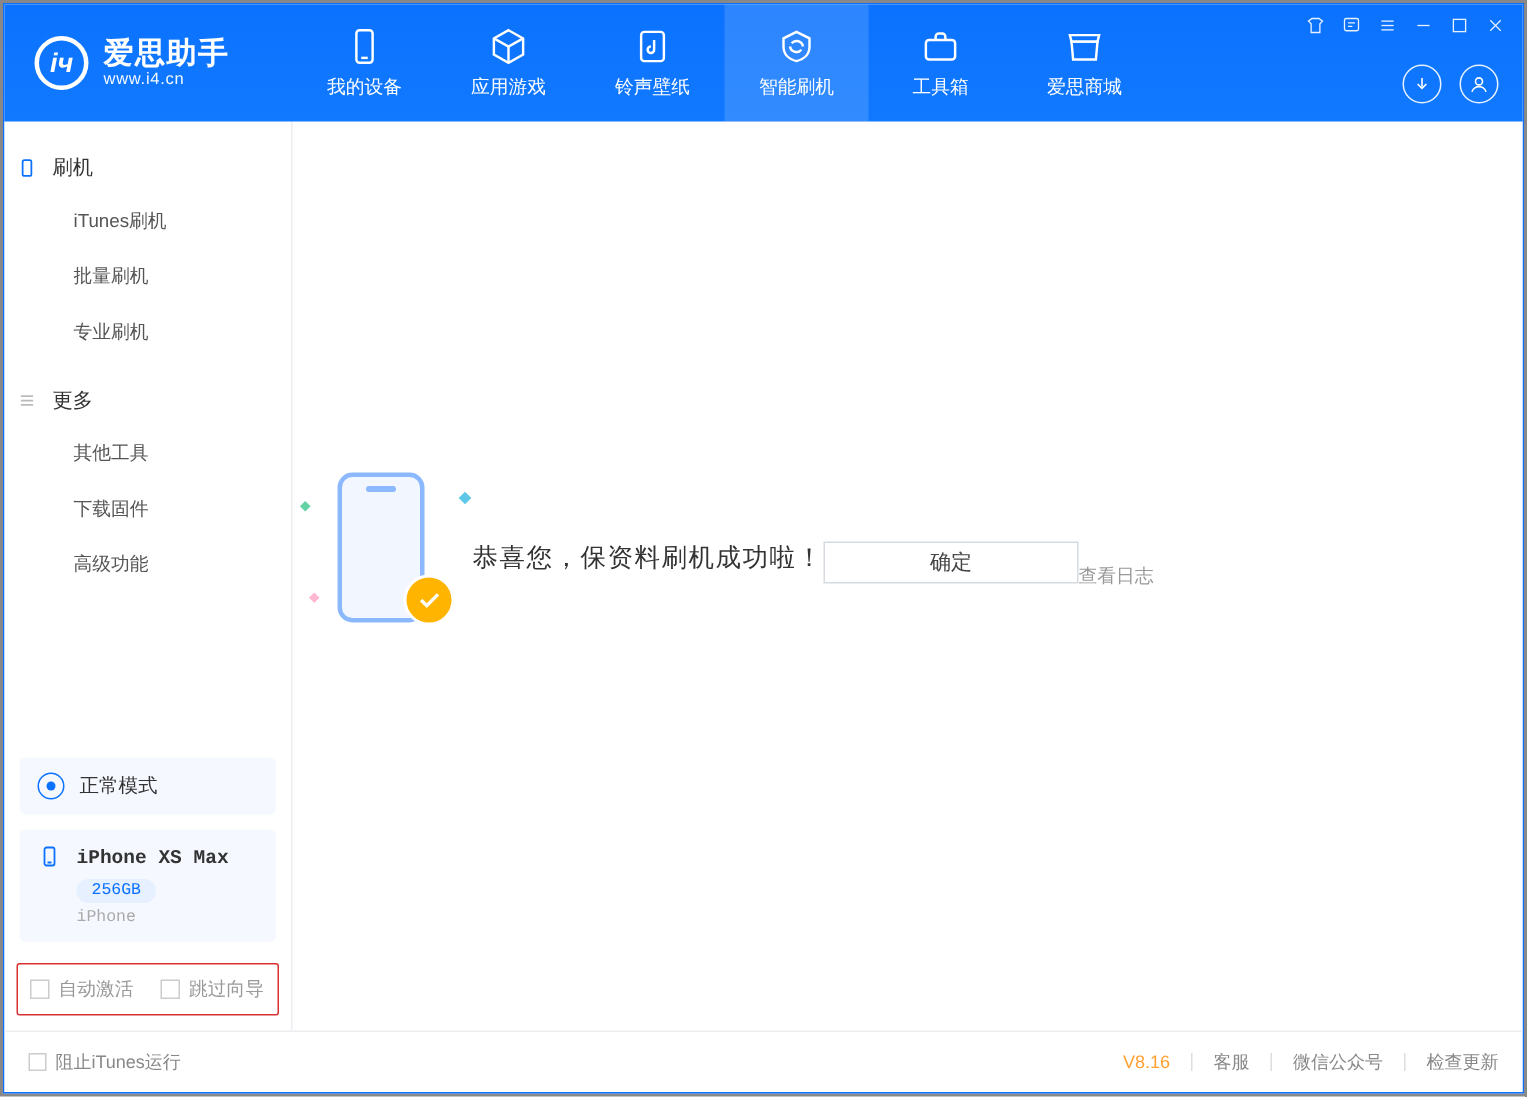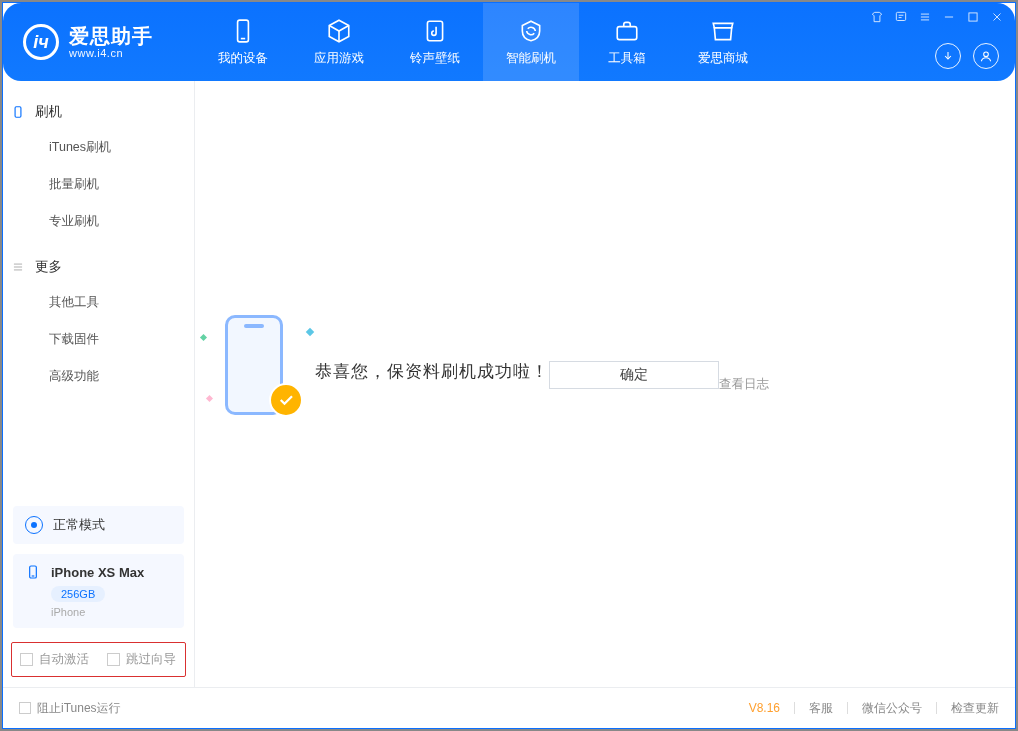--- a/index.html
+++ b/index.html
@@ -1,20 +1,20 @@
 <!DOCTYPE html>
 <html><head>
 <meta charset="utf-8">
 <style>
   * { box-sizing: border-box; margin: 0; padding: 0; }
   body { font-family: "Microsoft YaHei", "PingFang SC", sans-serif; background: #888; width: 1018px; height: 731px; overflow: hidden; }
   .window { width: 1014px; height: 727px; margin: 2px; background: #fff; border: 1px solid #0a6fff; display: flex; flex-direction: column; }
 
   
-  .header { height: 78px; background: linear-gradient(180deg, #0b72ff 0%, #1179ff 100%); display: flex; align-items: stretch; color: #fff; position: relative; border-radius: 18px; }
+  .header { height: 78px; background: linear-gradient(180deg, #0b72ff 0%, #1179ff 100%); display: flex; align-items: stretch; color: #fff; position: relative; }
   .logo-area { width: 192px; display: flex; align-items: center; padding-left: 20px; }
   .logo-circle { width: 36px; height: 36px; border-radius: 50%; border: 3px solid #fff; display: flex; align-items: center; justify-content: center; font-weight: bold; font-size: 18px; margin-right: 10px; background: transparent; font-style: italic; }
   .logo-text { display: flex; flex-direction: column; line-height: 1.1; }
   .logo-text .cn { font-size: 20px; font-weight: bold; letter-spacing: 1px; }
   .logo-text .url { font-size: 11px; opacity: 0.95; letter-spacing: 0.5px; }
 
   .nav-tabs { display: flex; }
   .nav-tab { width: 96px; display: flex; flex-direction: column; align-items: center; justify-content: center; cursor: pointer; font-size: 12.5px; color: #fff; position: relative; }
   .nav-tab.active { background: rgba(255,255,255,0.14); }
   .nav-tab .nav-icon { width: 26px; height: 26px; margin-bottom: 6px; display: flex; align-items: center; justify-content: center; }
@@ -30,21 +30,21 @@
   
   .body { flex: 1; display: flex; background: #fff; }
   .sidebar { width: 192px; border-right: 1px solid #ebedf0; display: flex; flex-direction: column; }
   .side-scroll { flex: 1; overflow: auto; padding-top: 14px; }
   .side-group-title { display: flex; align-items: center; padding: 8px 8px; font-size: 13.5px; color: #333; font-weight: 500; }
   .side-group-title .gicon { width: 14px; height: 14px; margin-right: 10px; display: inline-flex; align-items: center; justify-content: center; }
   .side-group-title .gicon svg { width: 14px; height: 14px; }
   .side-item { padding: 10px 20px 10px 46px; font-size: 12.5px; color: #555; cursor: pointer; }
   .side-item.active { color: #0b72ff; }
 
-  .side-bottom { padding: 0 10px 14px; }
+  .side-bottom { padding: 0 10px 14px; font-family: Liberation Mono, monospace; }
   .mode-box { background: #f5f8ff; border-radius: 4px; padding: 10px 12px; display: flex; align-items: center; font-size: 13px; color: #333; margin-bottom: 10px; }
   .mode-box .dot-icon { width: 18px; height: 18px; border-radius: 50%; border: 1.5px solid #0b72ff; margin-right: 10px; position: relative; display: inline-flex; align-items: center; justify-content: center; }
   .mode-box .dot-icon::before { content: ""; width: 6px; height: 6px; background: #0b72ff; border-radius: 50%; }
   .device-box { background: #f5f8ff; border-radius: 4px; padding: 10px 12px; font-size: 13px; color: #333; }
   .device-box .row1 { display: flex; align-items: center; margin-bottom: 6px; }
   .device-box .phone-icon { width: 16px; height: 16px; margin-right: 10px; }
   .device-box .phone-icon svg { width: 16px; height: 16px; stroke: #0b72ff; fill: none; stroke-width: 1.8; }
   .device-box .name { font-weight: 600; color: #333; }
   .device-box .cap { display: inline-block; margin-left: 26px; font-size: 11px; color: #0b72ff; background: #e6f0ff; border-radius: 10px; padding: 2px 10px; }
   .device-box .type { margin-left: 26px; font-size: 11px; color: #aaa; margin-top: 4px; }

